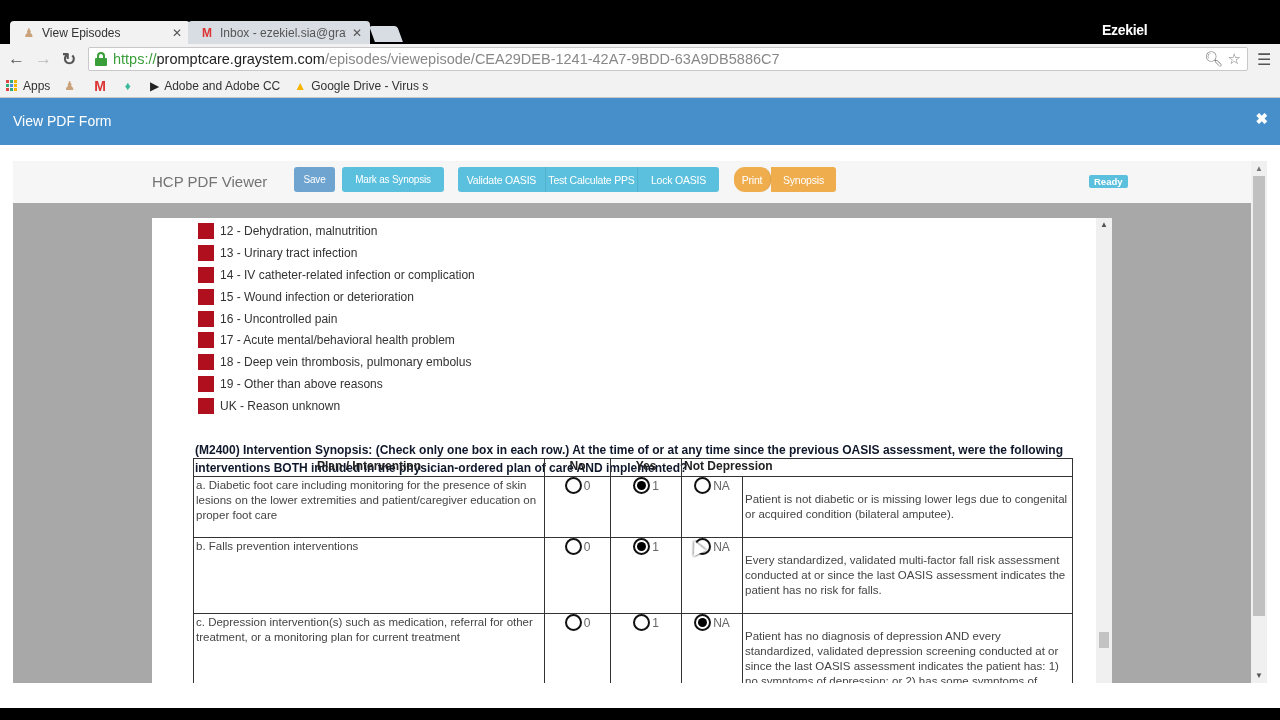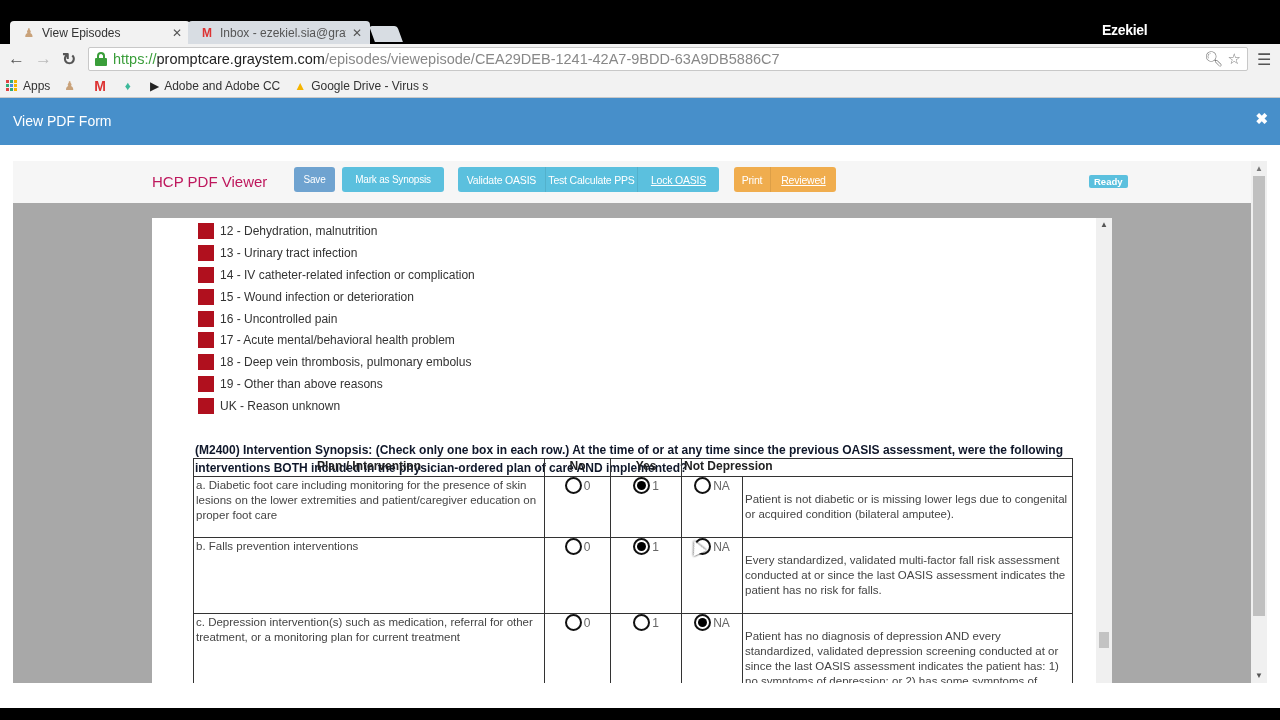--- a/index.html
+++ b/index.html
@@ -39,25 +39,25 @@
   .apps-grid span:nth-child(5n) { background: #4a8be8; }
 
   
   .page { position: absolute; top: 98px; left: 0; width: 1280px; height: 610px; background: #fff; }
   .modal-header { position: absolute; top: 0; left: 0; width: 1280px; height: 47px; background: #478fca; color: #fff; }
   .modal-title { position: absolute; left: 13px; top: 15px; font-size: 14px; }
   .modal-close { position: absolute; right: 12px; top: 12px; font-size: 15px; font-weight: bold; color: #fff; }
 
   .viewer { position: absolute; top: 63px; left: 13px; width: 1254px; height: 522px; background: #f6f6f6; }
   .viewer-bar { position: absolute; top: 0; left: 0; width: 1238px; height: 42px; background: #f6f6f6; }
-  .viewer-name { position: absolute; left: 139px; top: 12px; font-size: 15px; color: #be185d; }
+  .viewer-name { position: absolute; left: 139px; top: 12px; font-size: 15px; color: #737373; }
   .btn { position: absolute; top: 6px; height: 25px; display: flex; align-items: center; justify-content: center; font-size: 10px; color: #fff; border-radius: 3px; letter-spacing: -0.2px; }
   .btn-group { position: absolute; top: 6px; height: 25px; display: flex; border-radius: 3px; overflow: hidden; }
   .btn-group .seg { height: 25px; display: flex; align-items: center; justify-content: center; font-size: 10.5px; color: #fff; letter-spacing: -0.2px; border-right: 1px solid rgba(0,0,0,0.08); }
-  .btn-group .seg:last-child { border-right: none; text-decoration: underline; }
+  .btn-group .seg:last-child { border-right: none; }
   .ready { position: absolute; left: 1076px; top: 14px; height: 13px; padding: 0 5px; font-size: 9.5px; font-weight: bold; color: #fff; border-radius: 2px; display: flex; align-items: center; }
 
   .pdf-area { position: absolute; top: 42px; left: 0; width: 1238px; height: 480px; background: #a8a8a8; overflow: hidden; }
   .pdf-page { position: absolute; top: 15px; left: 139px; width: 960px; height: 470px; background: #fff; overflow: hidden; }
   .pdf-scroll { position: absolute; top: 15px; left: 1083px; width: 16px; height: 465px; background: #f0f0f0; }
   .pdf-scroll .up { position: absolute; top: 2px; left: 4px; font-size: 8px; color: #555; }
   .pdf-scroll .thumb { position: absolute; top: 414px; left: 3px; width: 10px; height: 16px; background: #c3c3c3; }
 
   .outer-scroll { position: absolute; top: 0; left: 1238px; width: 16px; height: 522px; background: #f0f0f0; }
   .outer-scroll .up { position: absolute; top: 3px; left: 4px; font-size: 8px; color: #777; }
@@ -175,22 +175,22 @@
       <div class="btn" style="left:281px; width:41px; background:#6fa3d0;">Save</div>
       <div class="btn" style="left:329px; width:102px; background:#5bc0de;">Mark as Synopsis</div>
 
       <div class="btn-group" style="left:445px;">
         <div class="seg" style="width:88px; background:#5bc0de;">Validate OASIS</div>
         <div class="seg" style="width:92px; background:#5bc0de;">Test Calculate PPS</div>
         <div class="seg" style="width:81px; background:#5bc0de;">Lock OASIS</div>
       </div>
 
       <div class="btn-group" style="left:721px;">
-        <div class="seg" style="width:37px; background:#f0ad4e;">Print</div>
-        <div class="seg" style="width:65px; background:#f0ad4e;">Reviewed</div>
+        <div class="seg" style="width:37px; background:#f0ad4e;border-radius:11px;">Print</div>
+        <div class="seg" style="width:65px; background:#f0ad4e;">Synopsis</div>
       </div>
 
       <span class="ready" style="background:#5bc0de;">Ready</span>
     </div>
 
     <div class="pdf-area">
       <div class="pdf-page">
         <div class="reasons">
           <div class="reason">
               <span class="box"></span>

